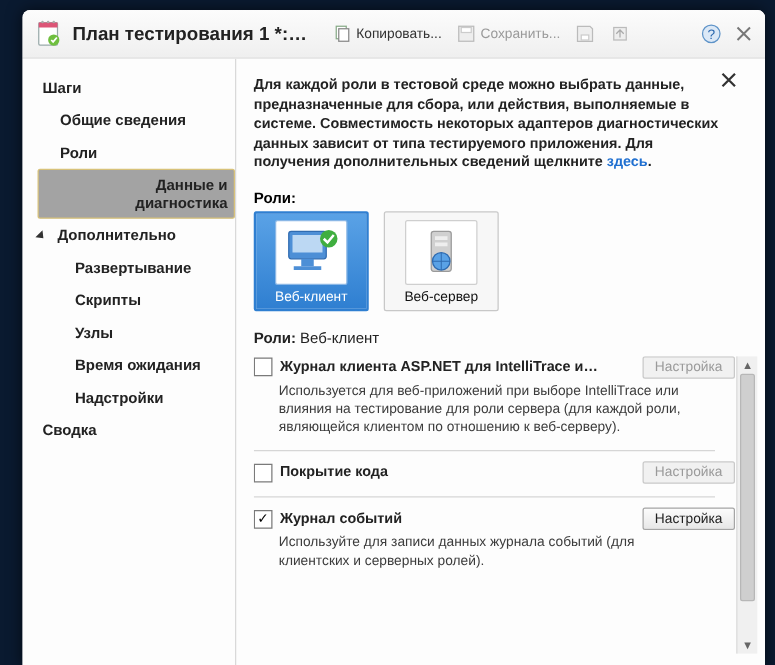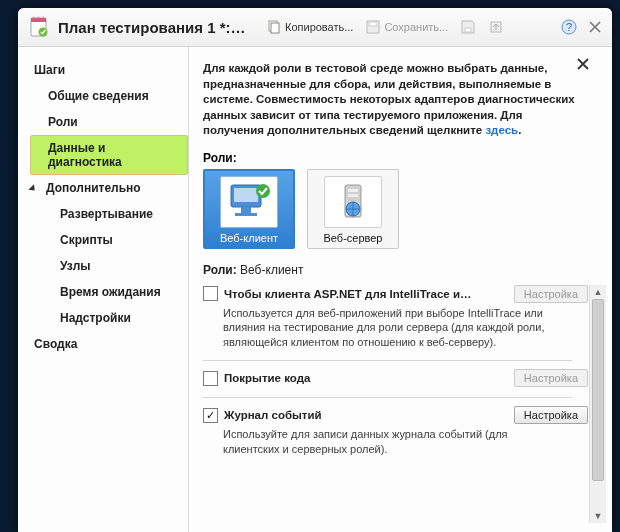--- a/index.html
+++ b/index.html
@@ -91,22 +91,23 @@
   }
   .side-item {
     font-size: 12px;
     color: #222;
     padding: 6px 6px 6px 18px;
     border-radius: 2px;
     font-weight: bold;
   }
   .side-item.selected {
     border: 1px solid #d8c27a;
-    background: #bef264;
+    background: #a3a3a3;
     padding: 5px 5px 5px 17px;
+    text-align: right;
   }
   .side-item.sub { padding-left: 30px; }
   .content {
     flex: 1;
     border-left: 1px solid #d9d9d9;
     position: relative;
     padding: 14px 6px 10px 14px;
     overflow: hidden;
     display: flex;
     flex-direction: column;
@@ -381,21 +382,21 @@
       <div class="role-header">
         <b>Роли:</b>&nbsp;<span>Веб-клиент</span>
       </div>
 
       <div class="scroll-area">
         <div class="diag-list">
 
           <div class="diag-item">
             <div class="diag-head">
               <span class="chk"></span>
-              <span class="diag-title">Чтобы клиента ASP.NET для IntelliTrace и…</span>
+              <span class="diag-title">Журнал клиента ASP.NET для IntelliTrace и…</span>
               <span class="config-btn disabled">Настройка</span>
             </div>
             <div class="diag-desc">Используется для веб-приложений при выборе IntelliTrace или влияния на тестирование для роли сервера (для каждой роли, являющейся клиентом по отношению к веб-серверу).</div>
           </div>
           <hr class="sep">
 
           <div class="diag-item">
             <div class="diag-head">
               <span class="chk"></span>
               <span class="diag-title">Покрытие кода</span>

